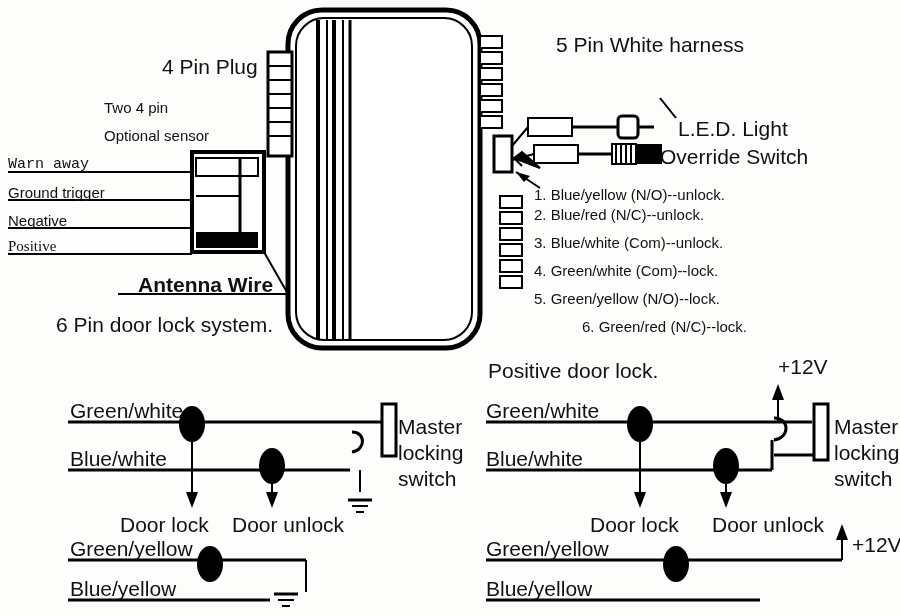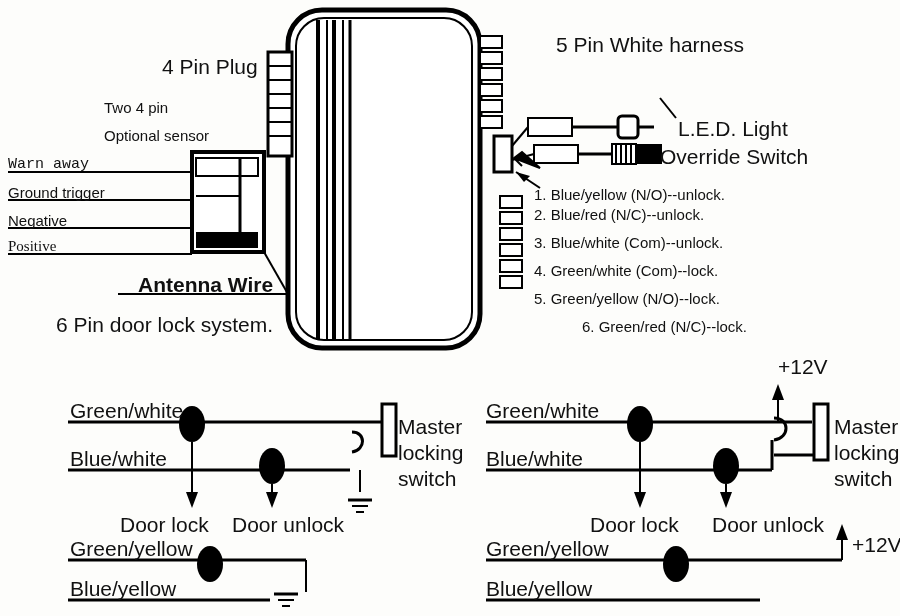--- a/index.html
+++ b/index.html
@@ -223,20 +223,21 @@
   <div class="lbl big" style="left:70px; top:540px;">Green/yellow</div>
   <div class="lbl big" style="left:70px; top:580px;">Blue/yellow</div>
 
   <div class="lbl big" style="left:120px; top:516px;">Door lock</div>
   <div class="lbl big" style="left:232px; top:516px;">Door unlock</div>
 
   <div class="lbl big" style="left:398px; top:418px;">Master</div>
   <div class="lbl big" style="left:398px; top:444px;">locking</div>
   <div class="lbl big" style="left:398px; top:470px;">switch</div>
 
+  <div class="lbl big" style="left:488px; top:362px;">Positive door lock.</div>
 
   <div class="lbl big" style="left:486px; top:402px;">Green/white</div>
   <div class="lbl big" style="left:486px; top:450px;">Blue/white</div>
   <div class="lbl big" style="left:486px; top:540px;">Green/yellow</div>
   <div class="lbl big" style="left:486px; top:580px;">Blue/yellow</div>
 
   <div class="lbl big" style="left:590px; top:516px;">Door lock</div>
   <div class="lbl big" style="left:712px; top:516px;">Door unlock</div>
 
   <div class="lbl big" style="left:834px; top:418px;">Master</div>

